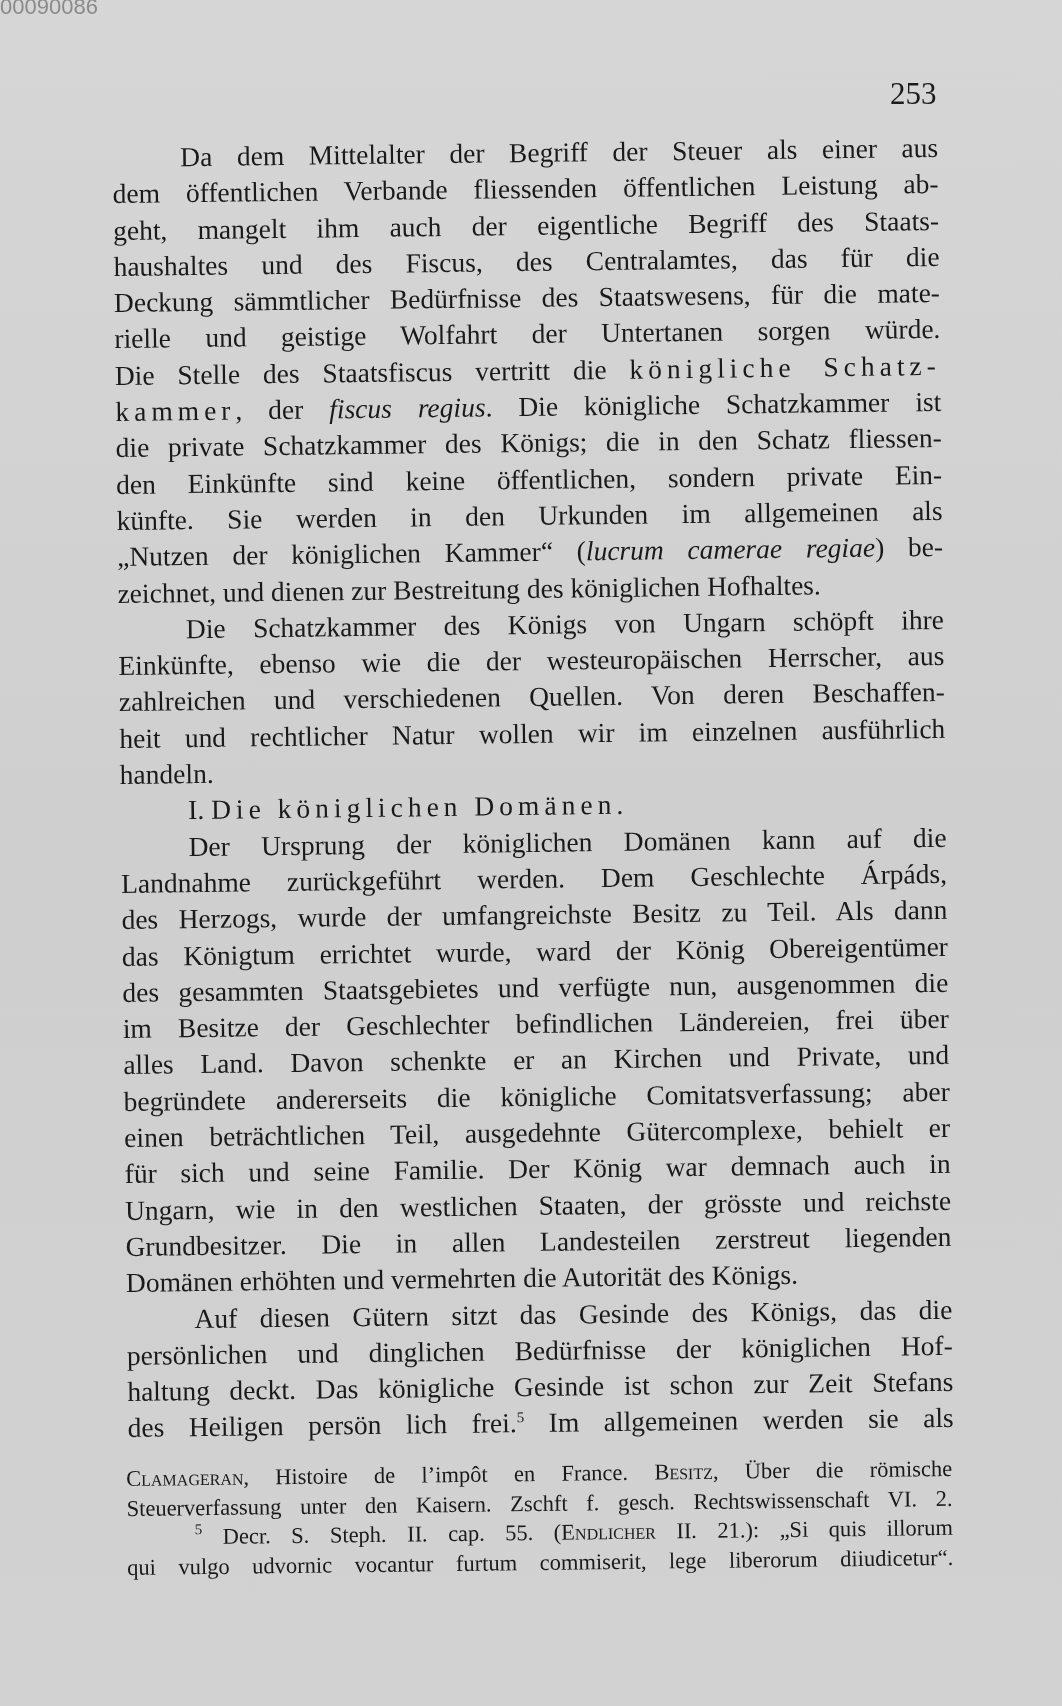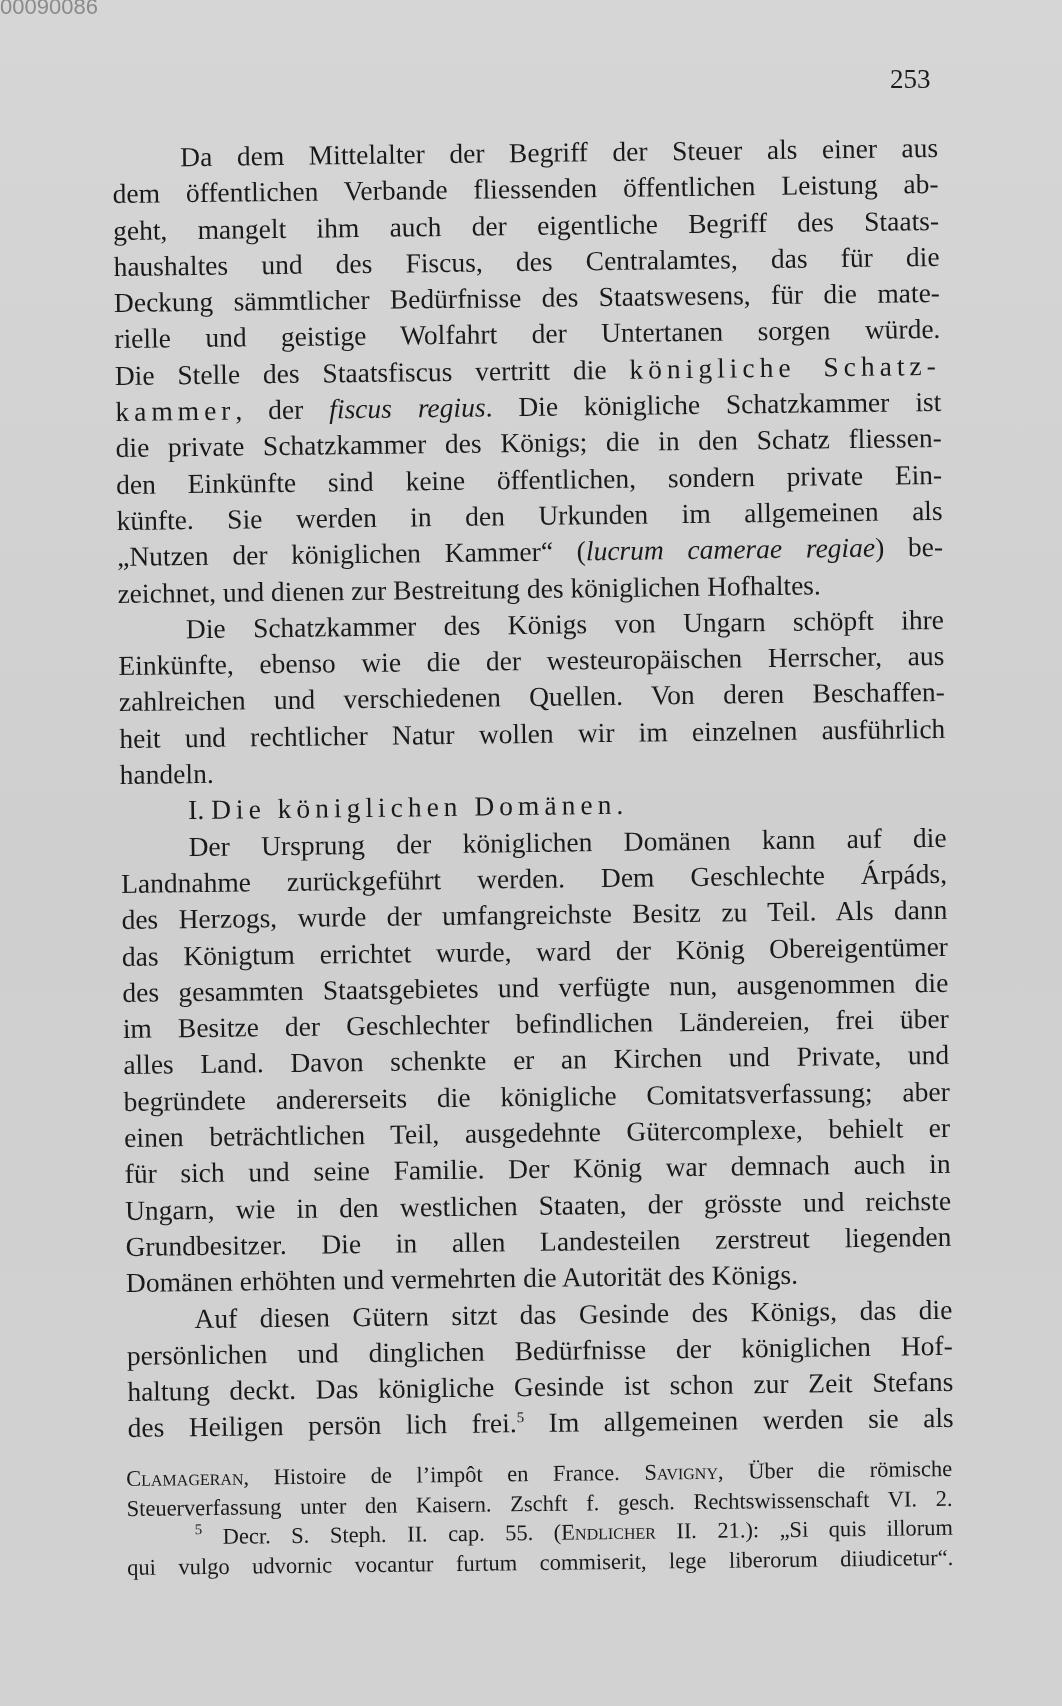--- a/index.html
+++ b/index.html
@@ -10,22 +10,22 @@
     font-family: "Liberation Serif", "DejaVu Serif", serif;
     color: #1a1a1a;
     position: relative;
   }
   .scan-id {
     position: absolute; left: 0; top: -6px;
     font-family: "Liberation Sans", "DejaVu Sans", sans-serif;
     font-size: 22px; color: #8a8a8a; letter-spacing: 0px;
   }
   .page-number {
-    position: absolute; left: 890px; top: 64px;
-    font-size: 27px; color: #1c1c1c;
+    position: absolute; left: 890px; top: 76px;
+    font-size: 31px; color: #1c1c1c;
   }
   .body-text {
     position: absolute; left: 112px; top: 140px; width: 826px;
     font-size: 27.5px; line-height: 36.3px;
     transform: rotate(-0.7deg); transform-origin: 0 0;
   }
   .line {
     display: block; white-space: nowrap;
     text-align: justify; text-align-last: justify;
   }
@@ -80,17 +80,17 @@
   <span class="line">Ungarn, wie in den westlichen Staaten, der grösste und reichste</span>
   <span class="line">Grundbesitzer. Die in allen Landesteilen zerstreut liegenden</span>
   <span class="line last">Domänen erhöhten und vermehrten die Autorität des Königs.</span>
   <span class="line indent">Auf diesen Gütern sitzt das Gesinde des Königs, das die</span>
   <span class="line">persönlichen und dinglichen Bedürfnisse der königlichen Hof-</span>
   <span class="line">haltung deckt. Das königliche Gesinde ist schon zur Zeit Stefans</span>
   <span class="line"><span>des Heiligen persön lich frei.</span><sup>5</sup><span> Im allgemeinen werden sie als</span></span>
 </div>
 
 <div class="footnotes">
-  <span class="line"><span class="sc">Clamageran</span><span>, Histoire de l’impôt en France. </span><span class="sc">Savigny</span><span>, Über die römische</span></span>
+  <span class="line"><span class="sc">Clamageran</span><span>, Histoire de l’impôt en France. </span><span class="sc">Besitz</span><span>, Über die römische</span></span>
   <span class="line">Steuerverfassung unter den Kaisern. Zschft f. gesch. Rechtswissenschaft VI. 2.</span>
   <span class="line indent"><sup>5</sup><span> Decr. S. Steph. II. cap. 55. (</span><span class="sc">Endlicher</span><span> II. 21.): „Si quis illorum</span></span>
   <span class="line">qui vulgo udvornic vocantur furtum commiserit, lege liberorum diiudicetur“.</span>
 </div>
 
 </body></html>

